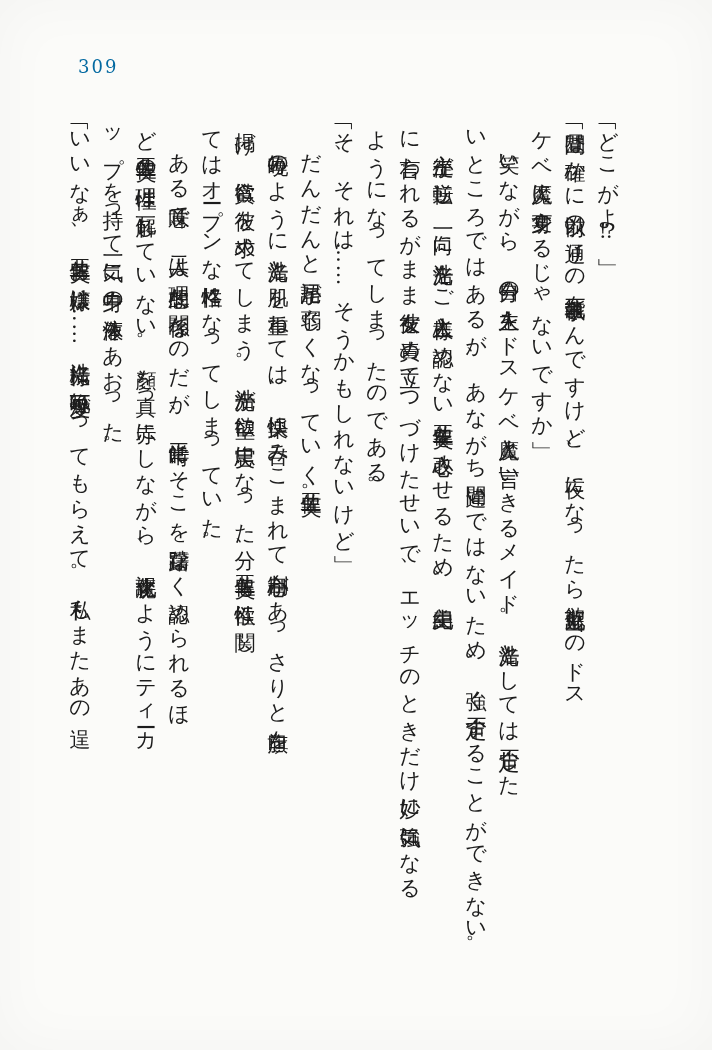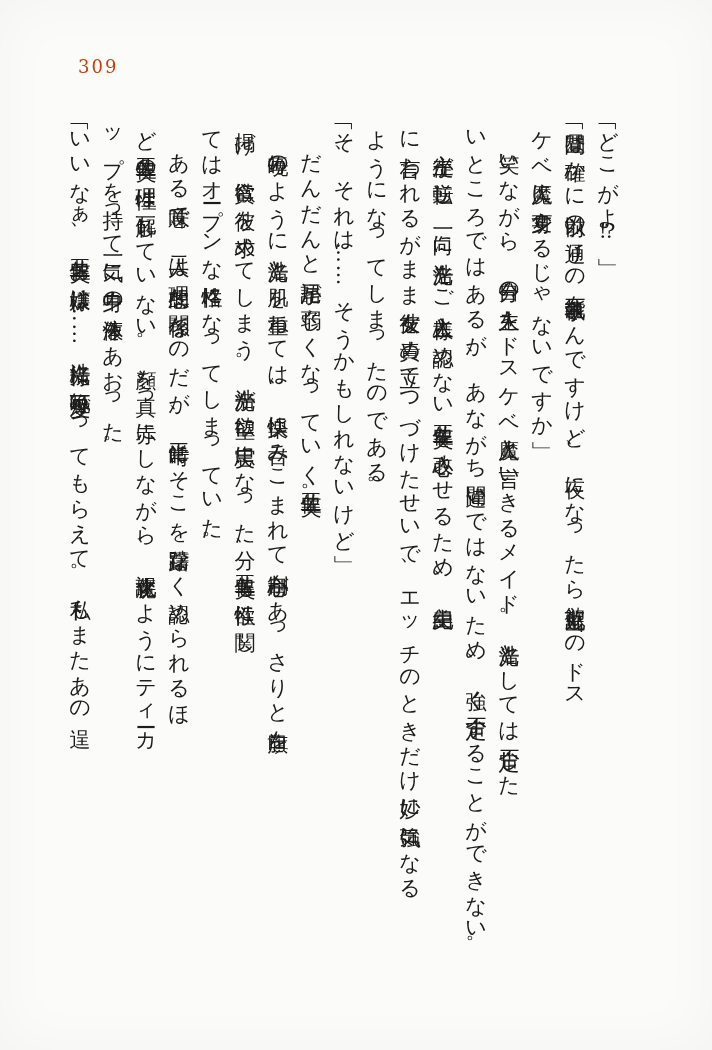--- a/index.html
+++ b/index.html
@@ -16,21 +16,21 @@
     overflow: hidden;
     box-shadow: inset 0 0 60px rgba(0,0,0,0.03);
     font-family: "DejaVu Serif", "Liberation Serif", serif;
   }
   .page-number {
     position: absolute;
     top: 56px;
     left: 78px;
     font-size: 18px;
     letter-spacing: 2px;
-    color: #c2410c;
+    color: #0369a1;
     font-family: "DejaVu Serif", "Liberation Serif", serif;
   }
   .text-block {
     position: absolute;
     top: 116px;
     right: 88px;
     height: 930px;
     writing-mode: vertical-rl;
     text-orientation: mixed;
     font-size: 21px;

